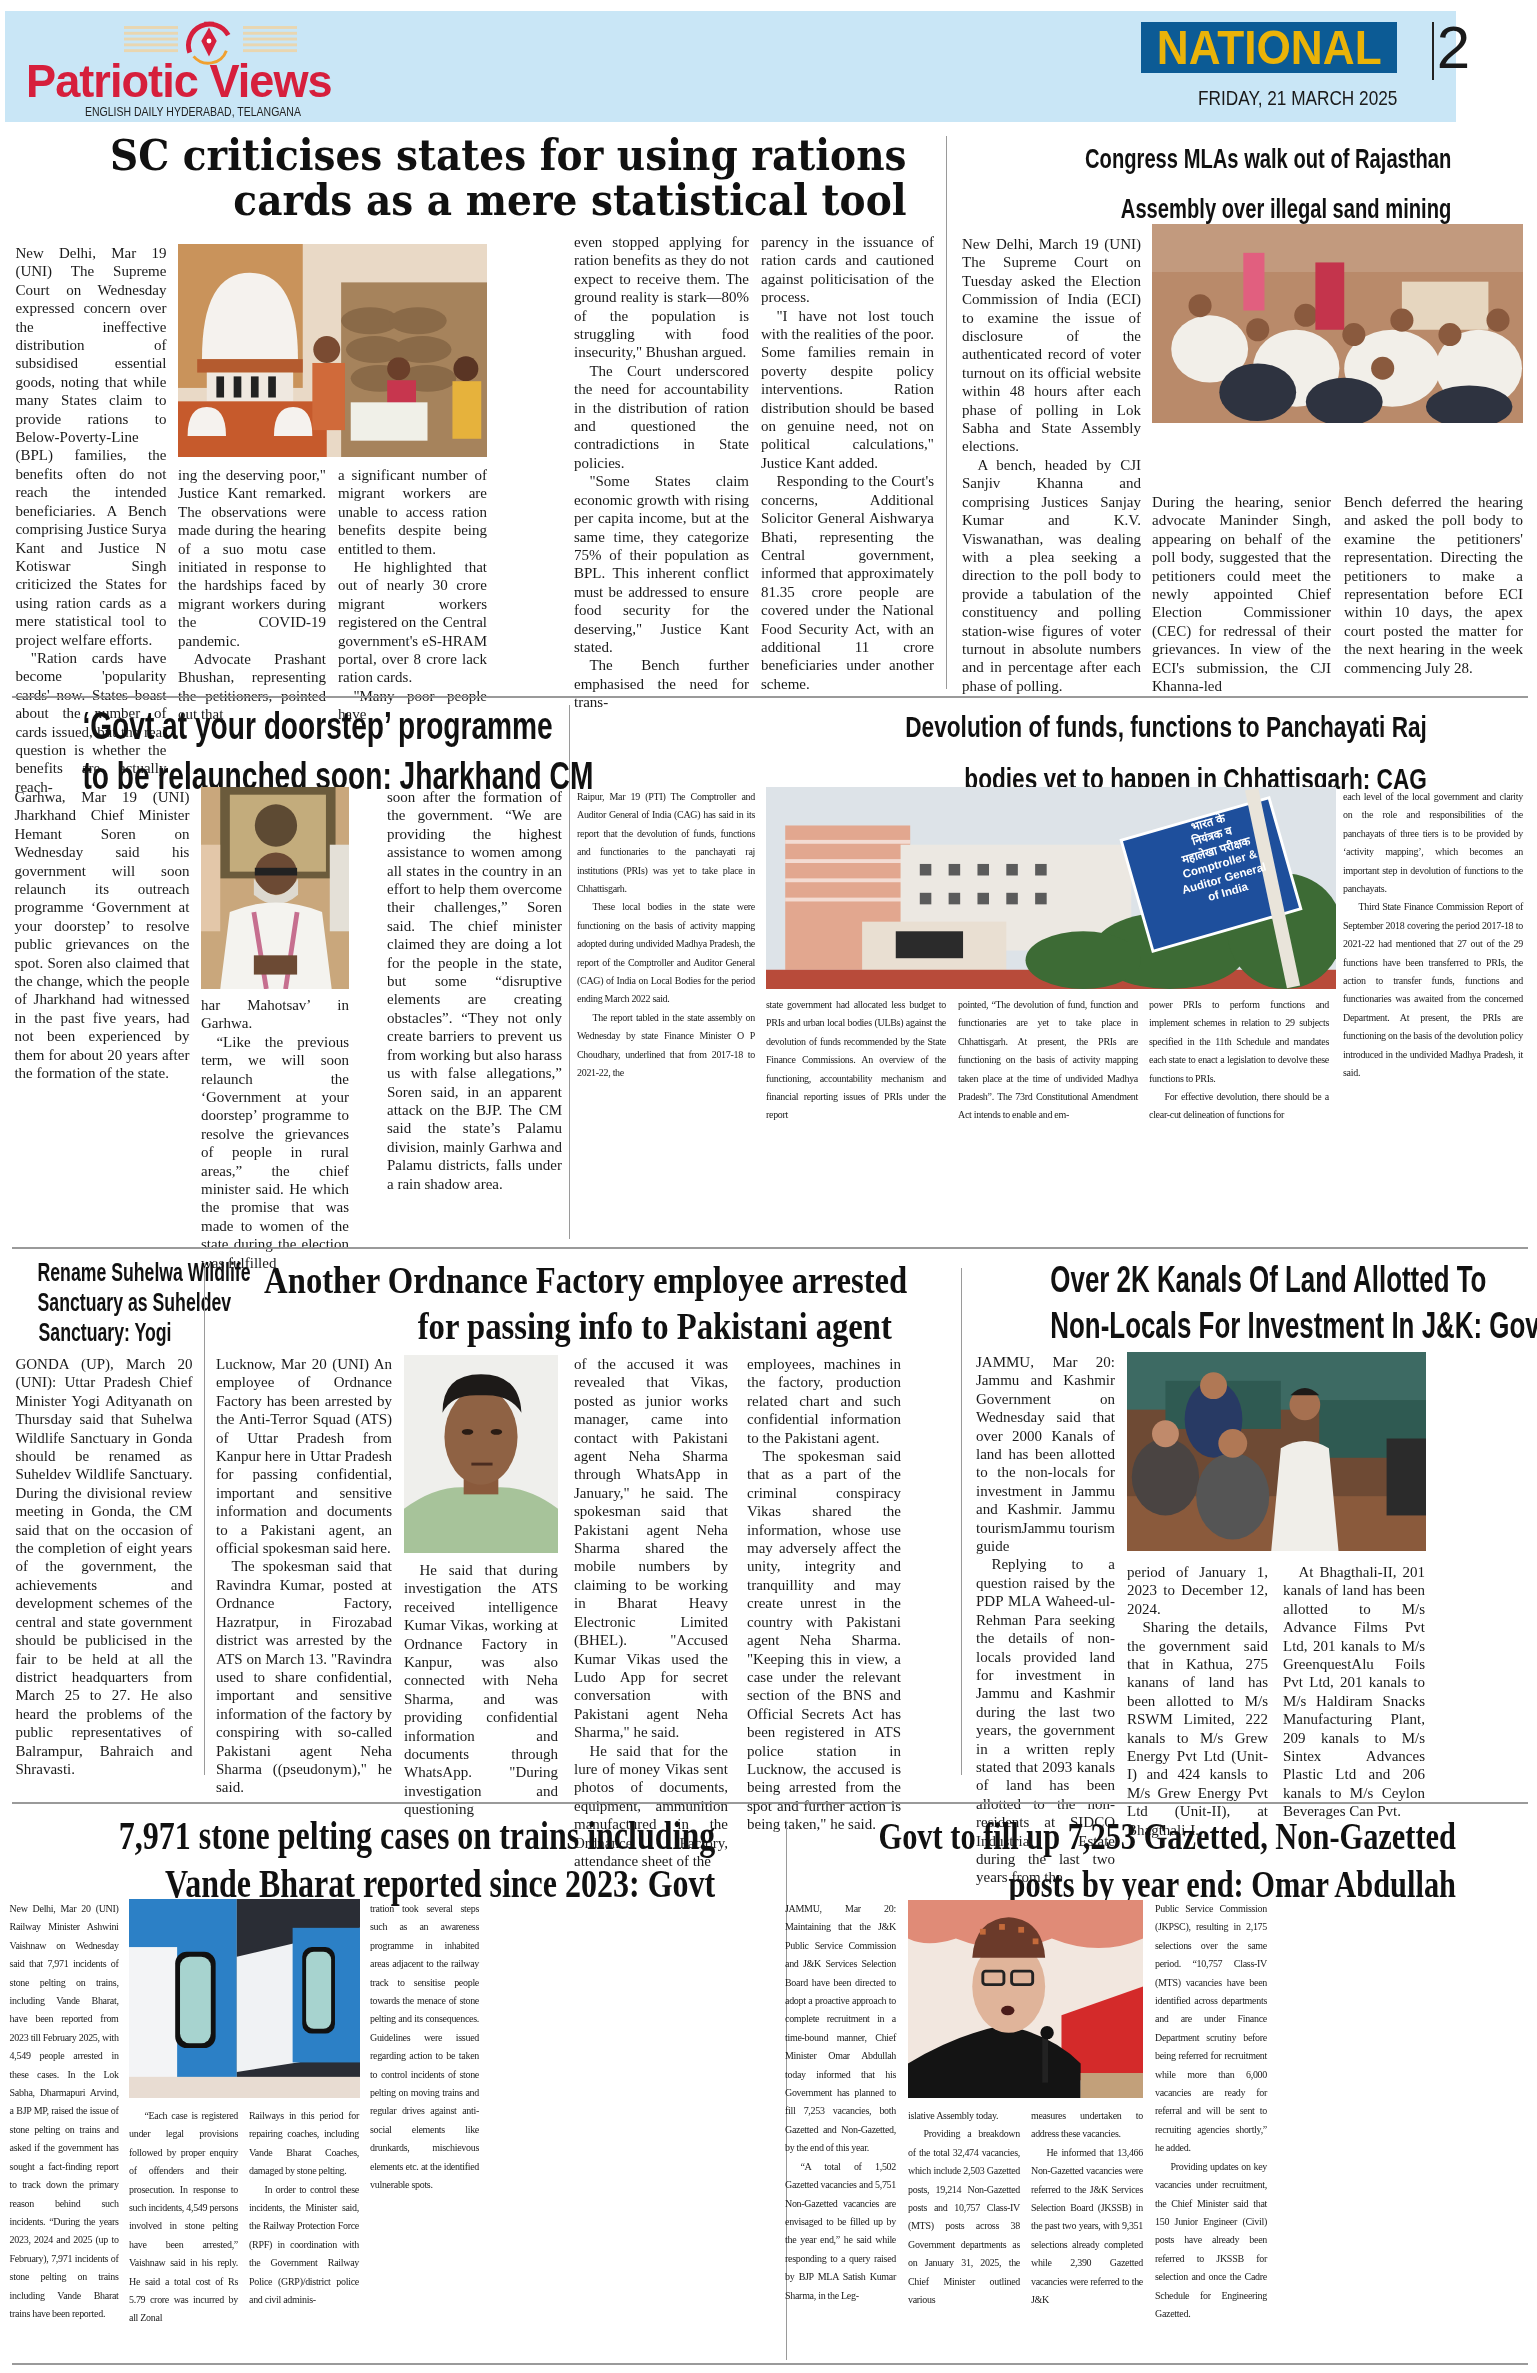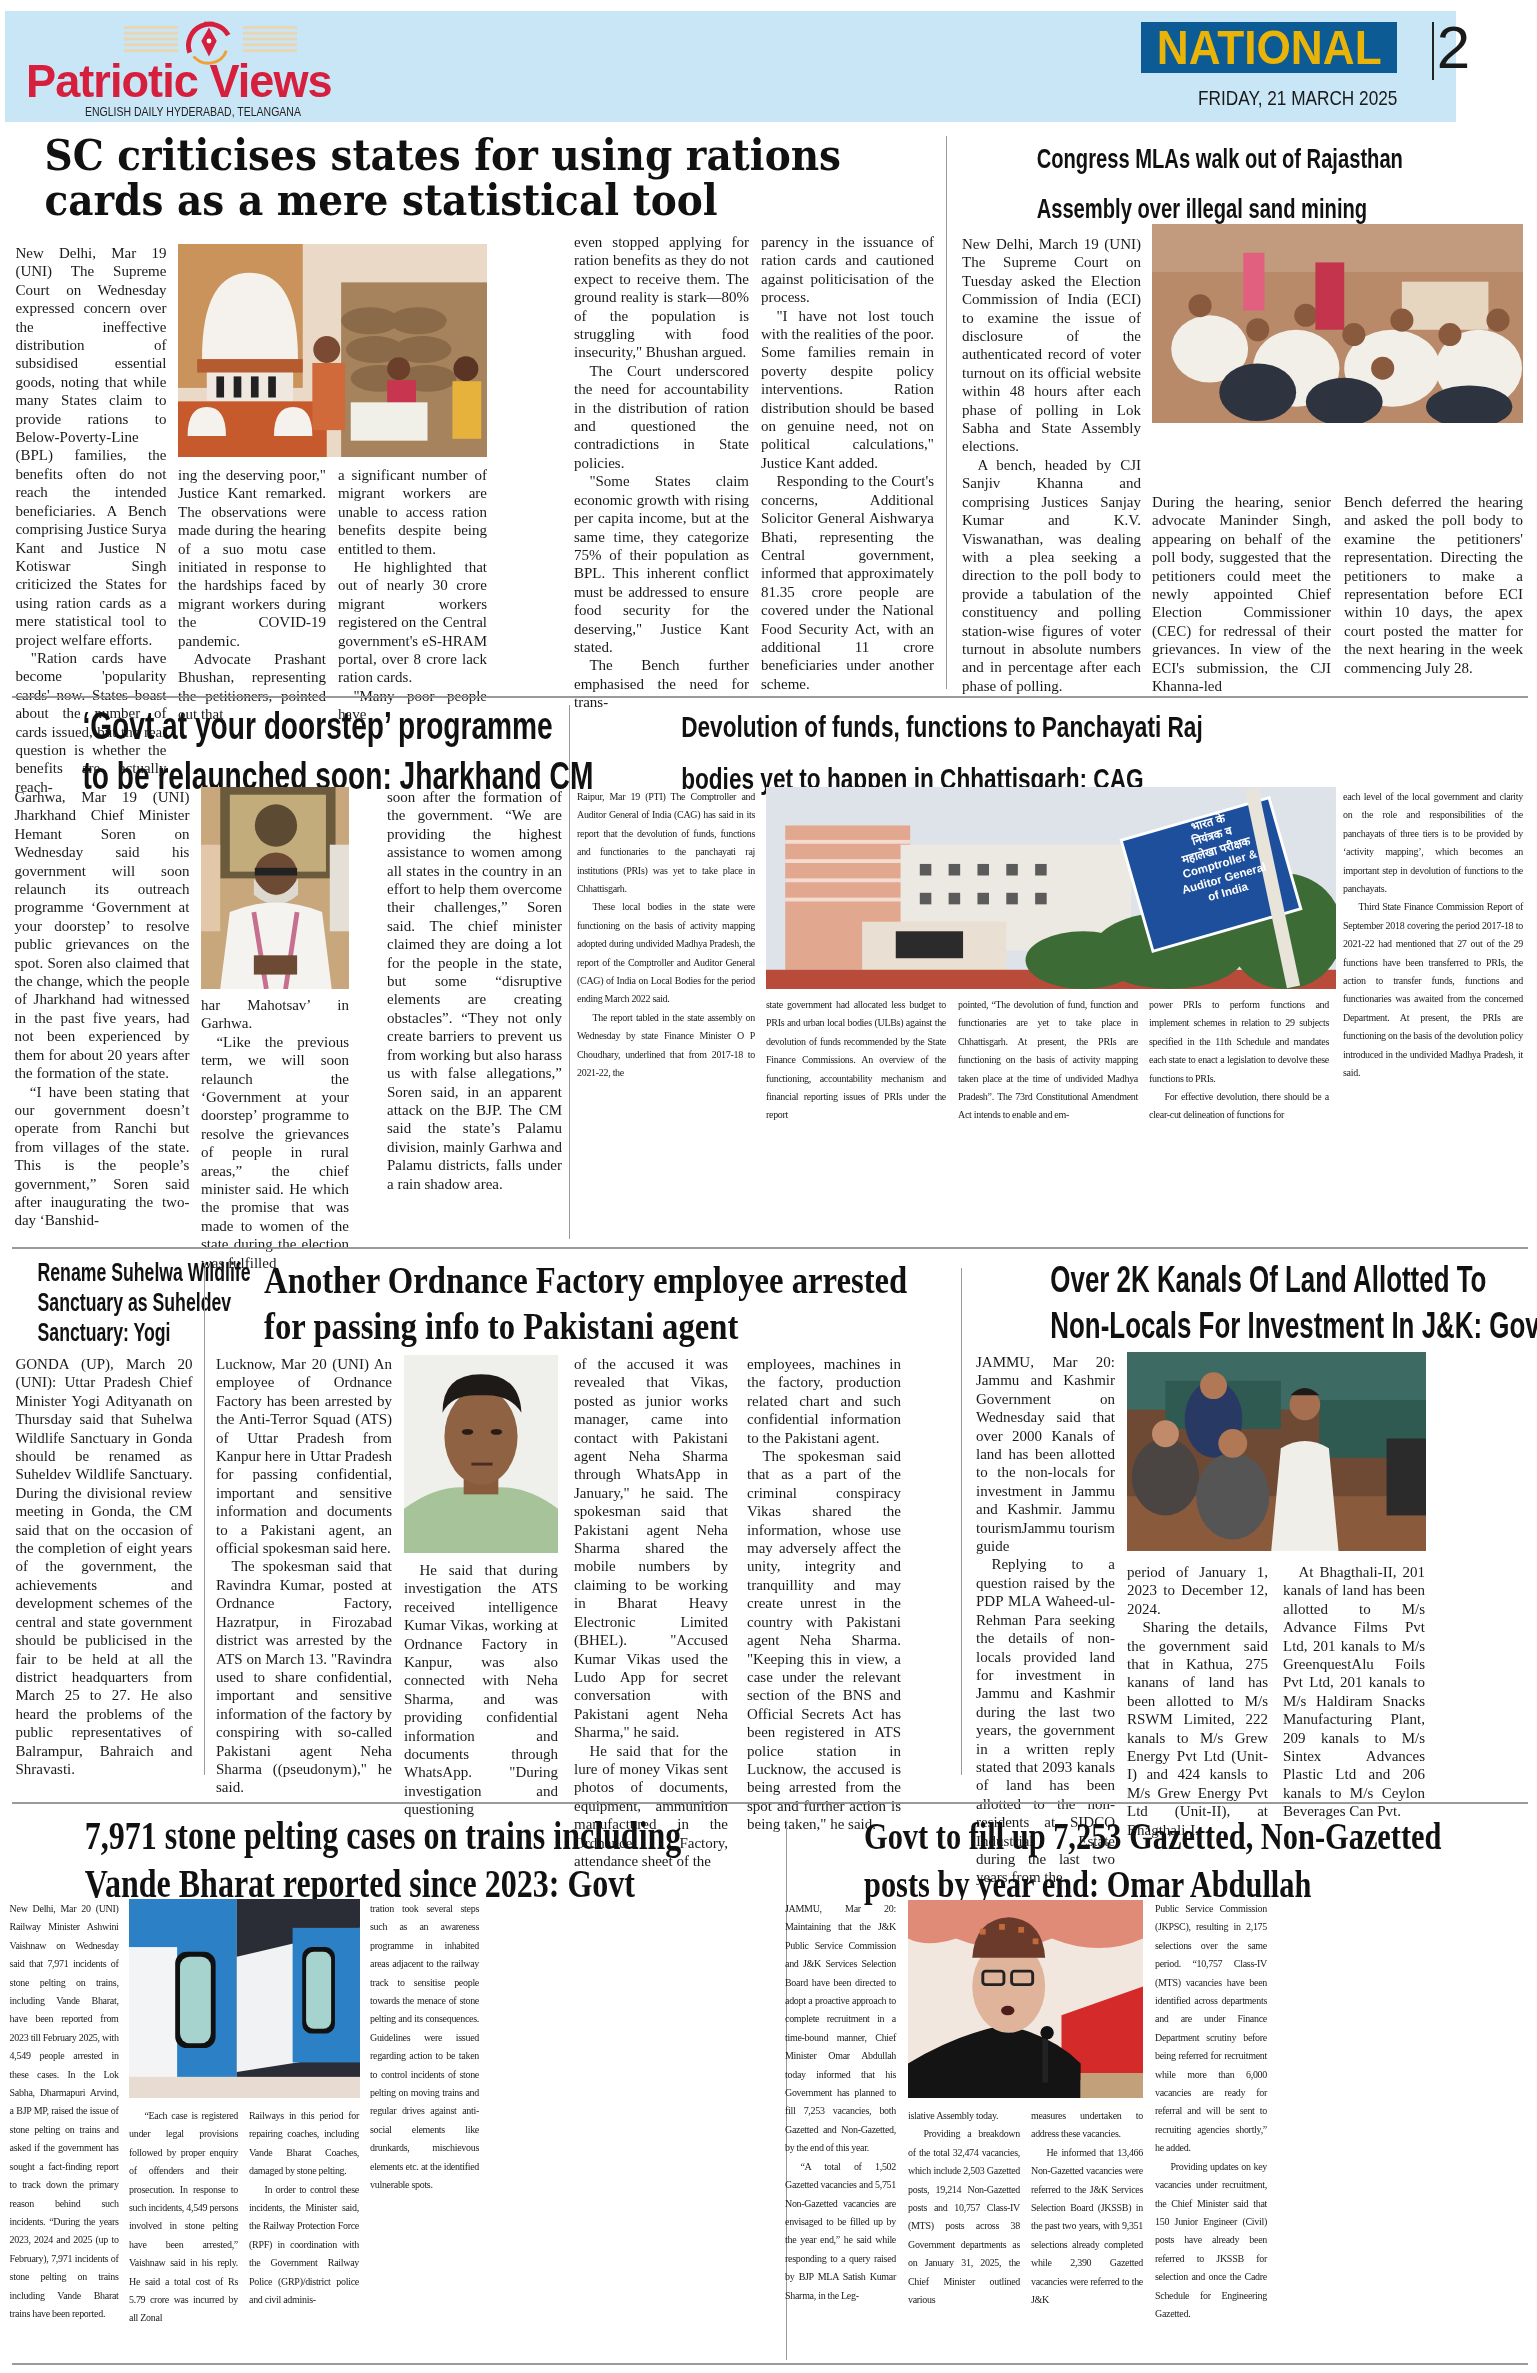--- a/index.html
+++ b/index.html
@@ -13,21 +13,21 @@
   .logo-text { position: absolute; left: 11.5px; top: 42px; font-family: "Liberation Sans", sans-serif; font-weight: bold; font-size: 47px; color: #d61f3c; letter-spacing: -1px; transform: scaleX(0.96); transform-origin: left; white-space: nowrap; }
   .logo-tag { position: absolute; left: 71px; top: 94px; font-family: "Liberation Sans", sans-serif; font-size: 12.5px; color: #222; transform: scaleX(0.84); transform-origin: left; white-space: nowrap; }
   .section-badge { position: absolute; left: 1136px; top: 11.5px; width: 256px; height: 51px; background: #0c5b95; color: #eab308; font-family: "Liberation Sans", sans-serif; font-weight: bold; font-size: 48px; line-height: 51px; text-align: center; letter-spacing: 0; transform-origin: center; }
   .section-badge span { display: inline-block; transform: scaleX(0.92); }
   .page-sep { position: absolute; left: 1427px; top: 11.5px; width: 1.9px; height: 58px; background: #222; }
   .page-num { position: absolute; left: 1432px; top: 3.8px; font-family: "Liberation Sans", sans-serif; font-size: 60px; color: #1a1a1a; line-height: 67px; }
   .pub-date { position: absolute; left: 1193px; top: 75px; font-family: "Liberation Sans", sans-serif; font-size: 21px; color: #1a1a1a; transform: scaleX(0.82); transform-origin: left; white-space: nowrap; }
 
   
   .article { position: absolute; }
-  .headline { position: absolute; text-align: left; color: #111; line-height: 1.08; white-space: nowrap; }
+  .headline { position: absolute; text-align: right; color: #111; line-height: 1.08; white-space: nowrap; }
   .h-serif { font-family: "DejaVu Serif", serif; font-weight: bold; }
   .h-cond { font-family: "Liberation Sans", sans-serif; font-weight: bold; }
   .h-cond-serif { font-family: "Liberation Serif", serif; font-weight: bold; }
   .headline .ln { display: block; transform-origin: center; }
   .col { position: absolute; font-family: "Liberation Serif", serif; font-size: 15px; line-height: 18.4px; text-align: justify; hyphens: manual; color: #1a1a1a; }
   .col.condensed { font-size: 10px; letter-spacing: -0.3px; }
   .col p { text-indent: 0; }
   .col p + p { text-indent: 15.4px; }
   .rule-h { position: absolute; height: 1.9px; background: #9a9a9a; }
   .rule-v { position: absolute; width: 1px; background: #9a9a9a; }
@@ -206,21 +206,20 @@
       <circle cx="78" cy="90" r="22" fill="#6c4a34"></circle>
       <path d="M55 95 Q78 130 101 95 L101 112 Q78 132 55 112 Z" fill="#ddd9d0"></path>
       <rect x="56" y="84" width="44" height="8" fill="#222"></rect>
       <path d="M20 210 L30 130 Q78 110 126 130 L136 210 Z" fill="#f4f3ef"></path>
       <path d="M55 130 L68 210 M100 130 L88 210" stroke="#c66f8f" stroke-width="5"></path>
       <rect x="55" y="175" width="45" height="20" fill="#6c4a34"></rect>
     </svg>
   </div>
   <div class="col" style="left:14.4px;top:788px;width:175px;">
     <p>Garhwa, Mar 19 (UNI) Jharkhand Chief Minister Hemant Soren on Wednesday said his government will soon relaunch its outreach programme ‘Government at your doorstep’ to resolve public grievances on the spot. Soren also claimed that the change, which the people of Jharkhand had witnessed in the past five years, had not been experienced by them for about 20 years after the formation of the state.</p>
-    <p>“I have been stating that our government doesn’t operate from Ranchi but from villages of the state. This is the people’s government,” Soren said after inaugurating the two-day ‘Banshid-</p>
   </div>
   <div class="col" style="left:201px;top:996px;width:148px;">
     <p>har Mahotsav’ in Garhwa.</p>
     <p>“Like the previous term, we will soon relaunch the ‘Government at your doorstep’ programme to resolve the grievances of people in rural areas,” the chief minister said. He which the promise that was made to women of the state during the election was fulfilled</p>
   </div>
   <div class="col" style="left:387px;top:788px;width:175px;">
     <p>soon after the formation of the government. “We are providing the highest assistance to women among all states in the country in an effort to help them overcome their challenges,” Soren said. The chief minister claimed they are doing a lot for the people in the state, but some “disruptive elements are creating obstacles”. “They not only create barriers to prevent us from working but also harass us with false allegations,” Soren said, in an apparent attack on the BJP. The CM said the state’s Palamu division, mainly Garhwa and Palamu districts, falls under a rain shadow area.</p>
   </div>
 </article>
 

